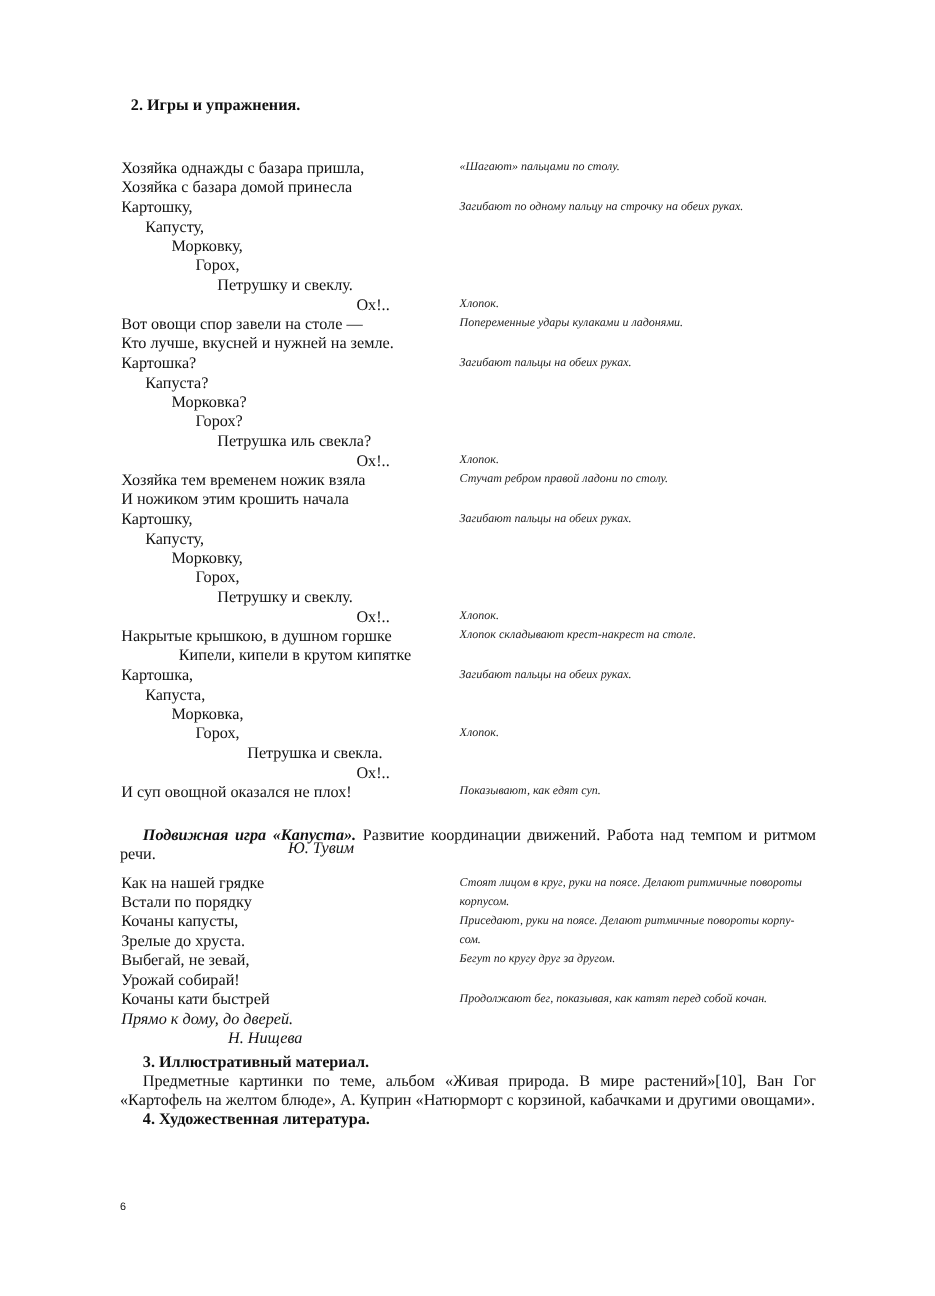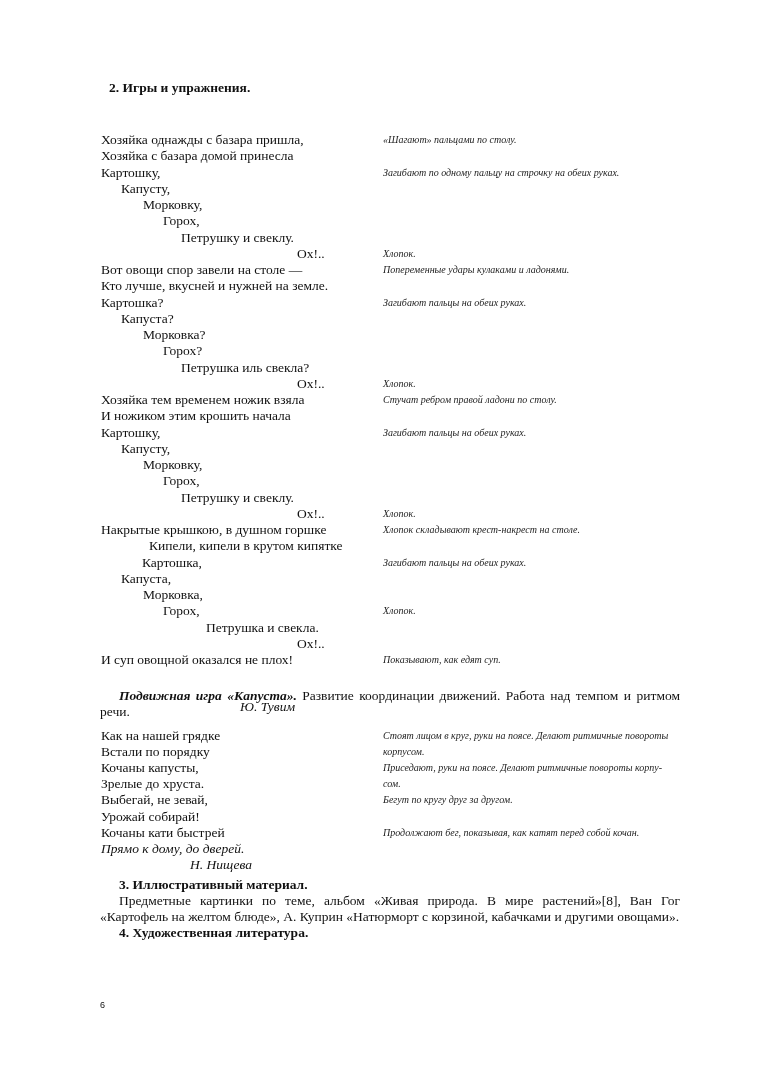--- a/index.html
+++ b/index.html
@@ -53,21 +53,21 @@
       <div class="abs n" style="left: 355px; top: 425.5px;">Загибают пальцы на обеих руках.</div>
       <div class="abs t" style="left: 121px; top: 440.75px;">Капусту,</div>
       <div class="abs t" style="left: 143px; top: 457px;">Морковку,</div>
       <div class="abs t" style="left: 163px; top: 473.25px;">Горох,</div>
       <div class="abs t" style="left: 181px; top: 489.5px;">Петрушку и свеклу.</div>
       <div class="abs t" style="left: 297px; top: 505.75px;">Ох!..</div>
       <div class="abs n" style="left: 355px; top: 506.75px;">Хлопок.</div>
       <div class="abs t" style="left: 101px; top: 522px;">Накрытые крышкою, в душном горшке</div>
       <div class="abs n" style="left: 355px; top: 523px;">Хлопок складывают крест-накрест на столе.</div>
       <div class="abs t" style="left: 101px; top: 538.25px; margin-left: 48px;">Кипели, кипели в крутом кипятке</div>
-      <div class="abs t" style="left: 101px; top: 554.5px; margin-left: 41px;">Картошка,</div>
+      <div class="abs t" style="left: 101px; top: 554.5px;">Картошка,</div>
       <div class="abs n" style="left: 355px; top: 555.5px;">Загибают пальцы на обеих руках.</div>
       <div class="abs t" style="left: 121px; top: 570.75px;">Капуста,</div>
       <div class="abs t" style="left: 143px; top: 587px;">Морковка,</div>
       <div class="abs t" style="left: 163px; top: 603.25px;">Горох,</div>
       <div class="abs n" style="left: 355px; top: 604.25px;">Хлопок.</div>
       <div class="abs t" style="left: 181px; top: 619.5px; margin-left: 25px;">Петрушка и свекла.</div>
       <div class="abs t" style="left: 297px; top: 635.75px;">Ох!..</div>
       <div class="abs t" style="left: 101px; top: 652px;">И суп овощной оказался не плох!</div>
       <div class="abs n" style="left: 355px; top: 653px;">Показывают, как едят суп.</div>
     </div>
@@ -87,17 +87,17 @@
       <div class="abs t" style="left: 101px; top: 792.4px;">Выбегай, не зевай,</div>
       <div class="abs n" style="left: 355px; top: 793.4px;">Бегут по кругу друг за другом.</div>
       <div class="abs t" style="left: 101px; top: 808.5px;">Урожай собирай!</div>
       <div class="abs t" style="left: 101px; top: 824.6px;">Кочаны кати быстрей</div>
       <div class="abs n" style="left: 355px; top: 825.6px;">Продолжают бег, показывая, как катят перед собой кочан.</div>
       <div class="abs t" style="left: 101px; top: 840.7px; font-style: italic;">Прямо к дому, до дверей.</div>
     </div>
   <div class="abs t" id="poem2-author" style="font-style: italic; left: 190px; top: 856.8px;">Н. Нищева</div>
 
   <div class="abs t b" style="left:119px;top:877px;">3. Иллюстративный материал.</div>
-  <div class="para ind" style="top:893px;">Предметные картинки по теме, альбом «Живая природа. В мире растений»[8], Ван Гог «Картофель на желтом блюде», А. Куприн «Натюрморт с корзиной, кабачками и другими овощами».</div>
+  <div class="para ind" style="top:893px;">Предметные картинки по теме, альбом «Живая природа. В мире растений»[10], Ван Гог «Картофель на желтом блюде», А. Куприн «Натюрморт с корзиной, кабачками и другими овощами».</div>
   <div class="abs t b" style="left:119px;top:925px;">4. Художественная литература.</div>
 
   <div class="pnum">6</div>
 </div>
 
 </body></html>

